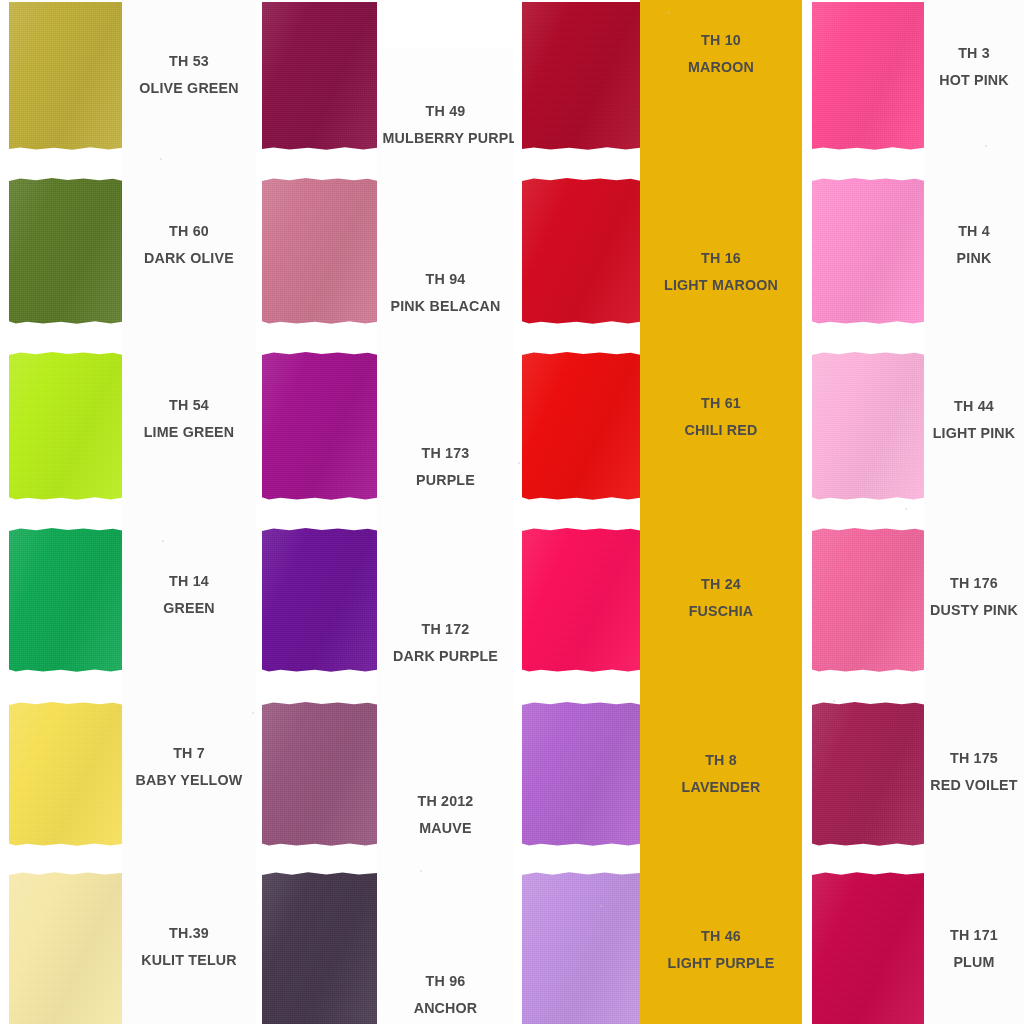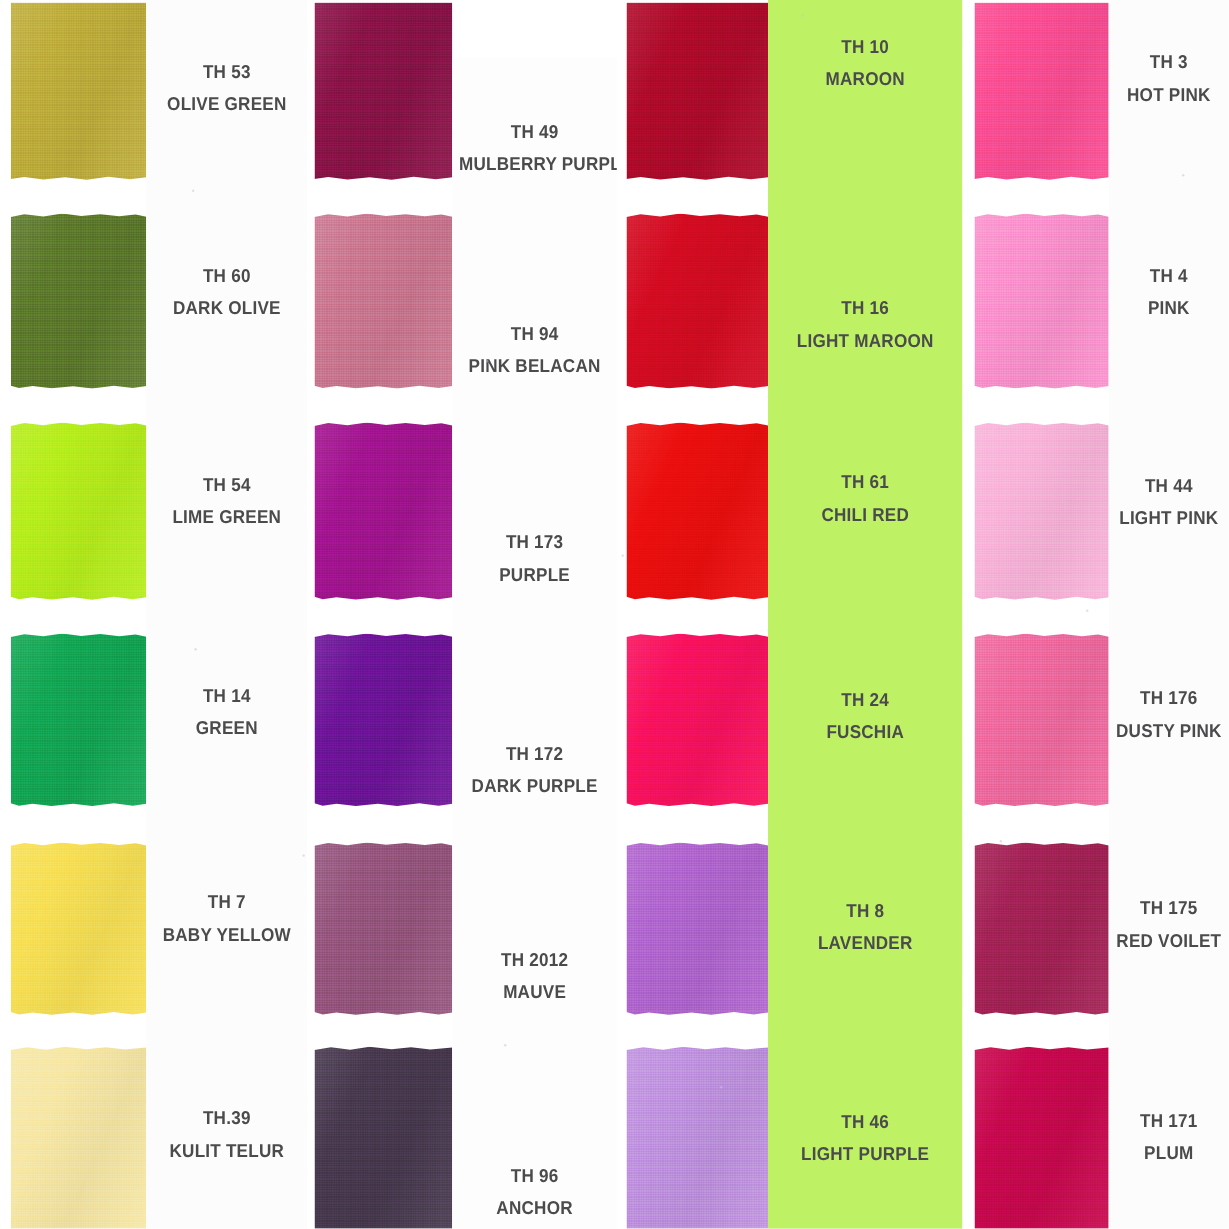--- a/index.html
+++ b/index.html
@@ -40,21 +40,21 @@
   .col-3 .swatch-strip{width:112px;margin-left:10px;}
 
   .label-strip{
     position:relative;
     flex:1;
     height:1024px;
     background:#fcfcfc;
   }
   .col-0 .label-strip{background:#fcfcfc;}
   .col-1 .label-strip{background:#fdfdfd;margin-top:48px;}
-  .col-2 .label-strip{background:#bef264;text-decoration:underline;}
+  .col-2 .label-strip{background:#eab308;text-decoration:underline;}
   .col-3 .label-strip{background:#fcfcfc;}
 
   
   .swatch{
     position:absolute;
     left:0;
     width:100%;
     box-sizing:border-box;
     
     -webkit-clip-path:polygon(0% 2%,10% 0.4%,24% 1.6%,38% 0%,52% 1.4%,66% 0.3%,80% 1.5%,92% 0.5%,100% 1.8%,100% 98.4%,90% 99.6%,76% 98.2%,60% 99.8%,46% 98.5%,30% 99.7%,16% 98.4%,6% 99.6%,0% 98.2%);

